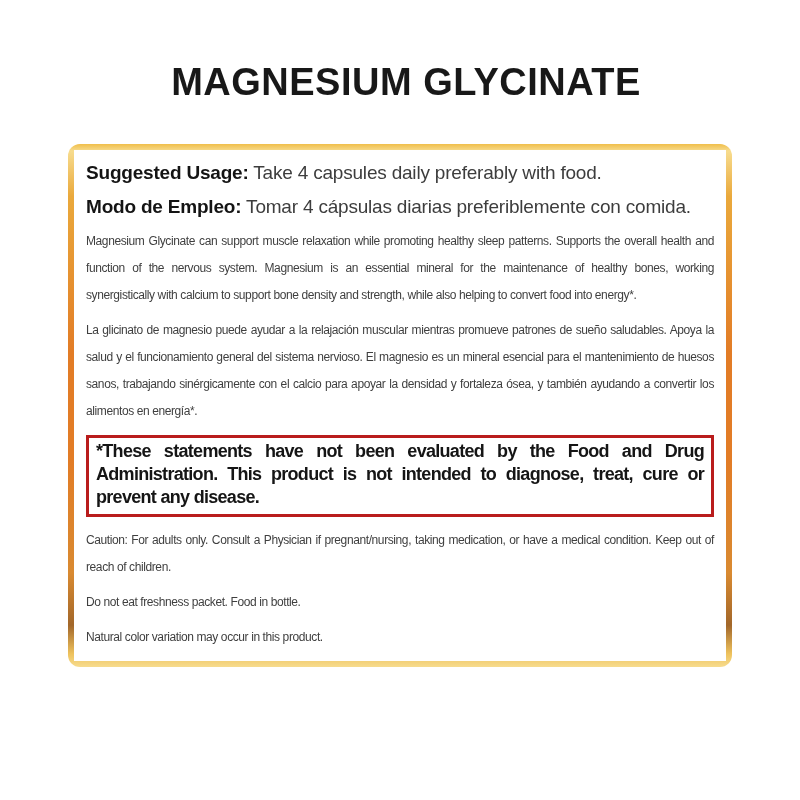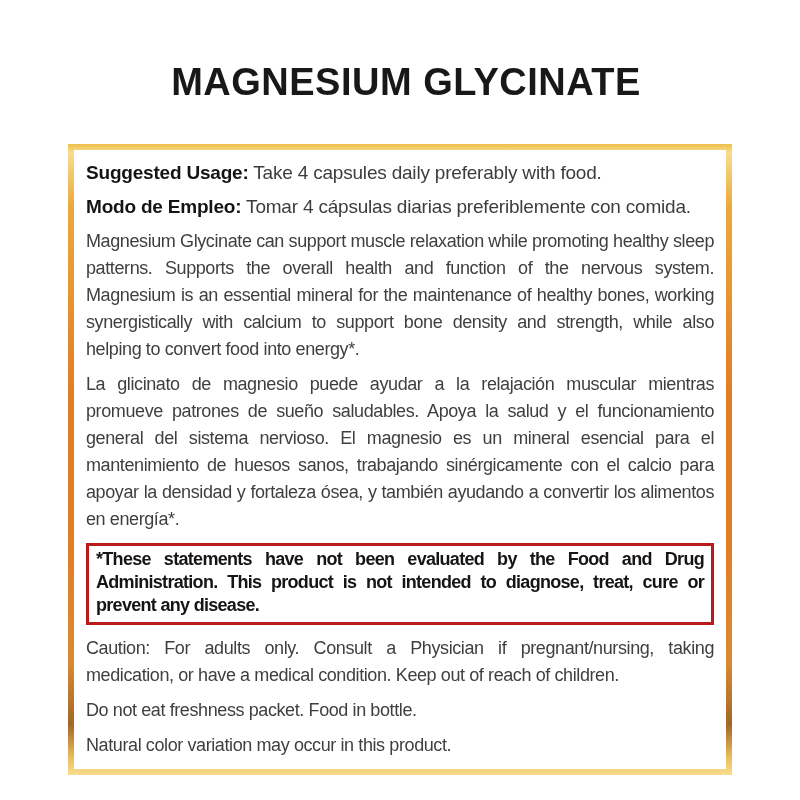--- a/index.html
+++ b/index.html
@@ -24,20 +24,21 @@
 
   
   .frame {
     width: 664px;
     margin: 40px auto 1px;
     padding: 6px;
     background: linear-gradient(180deg,
       #f0be4a 0%, #f7dc8e 1.3%, #eaa93c 10%,
       #e27c26 40%, #e27c26 60%,
       #d98a31 82%, #a2672a 92%, #eec25d 97.5%, #f7dc8e 100%);
+    border-radius: 12px;
   }
   .panel {
     background: #ffffff;
     padding: 8px 12px 6px 12px;
     color: #3f3f3f;
   }
 
   .usage-line {
     font-size: 19px;
     line-height: 26px;
@@ -45,21 +46,21 @@
     color: #3d3d3d;
     letter-spacing: -0.2px;
   }
   .usage-label {
     font-weight: 700;
     color: #141414;
     letter-spacing: -0.2px;
   }
 
   .para {
-    font-size: 18px;
+    font-size: 12px;
     line-height: 27px;
     letter-spacing: -0.4px;
     text-align: justify;
     margin: 8px 0;
     color: #3f3f3f;
   }
   .para:last-child { margin-bottom: 4px; }
   .no-justify { text-align: left; }
 
   .fda-box {

